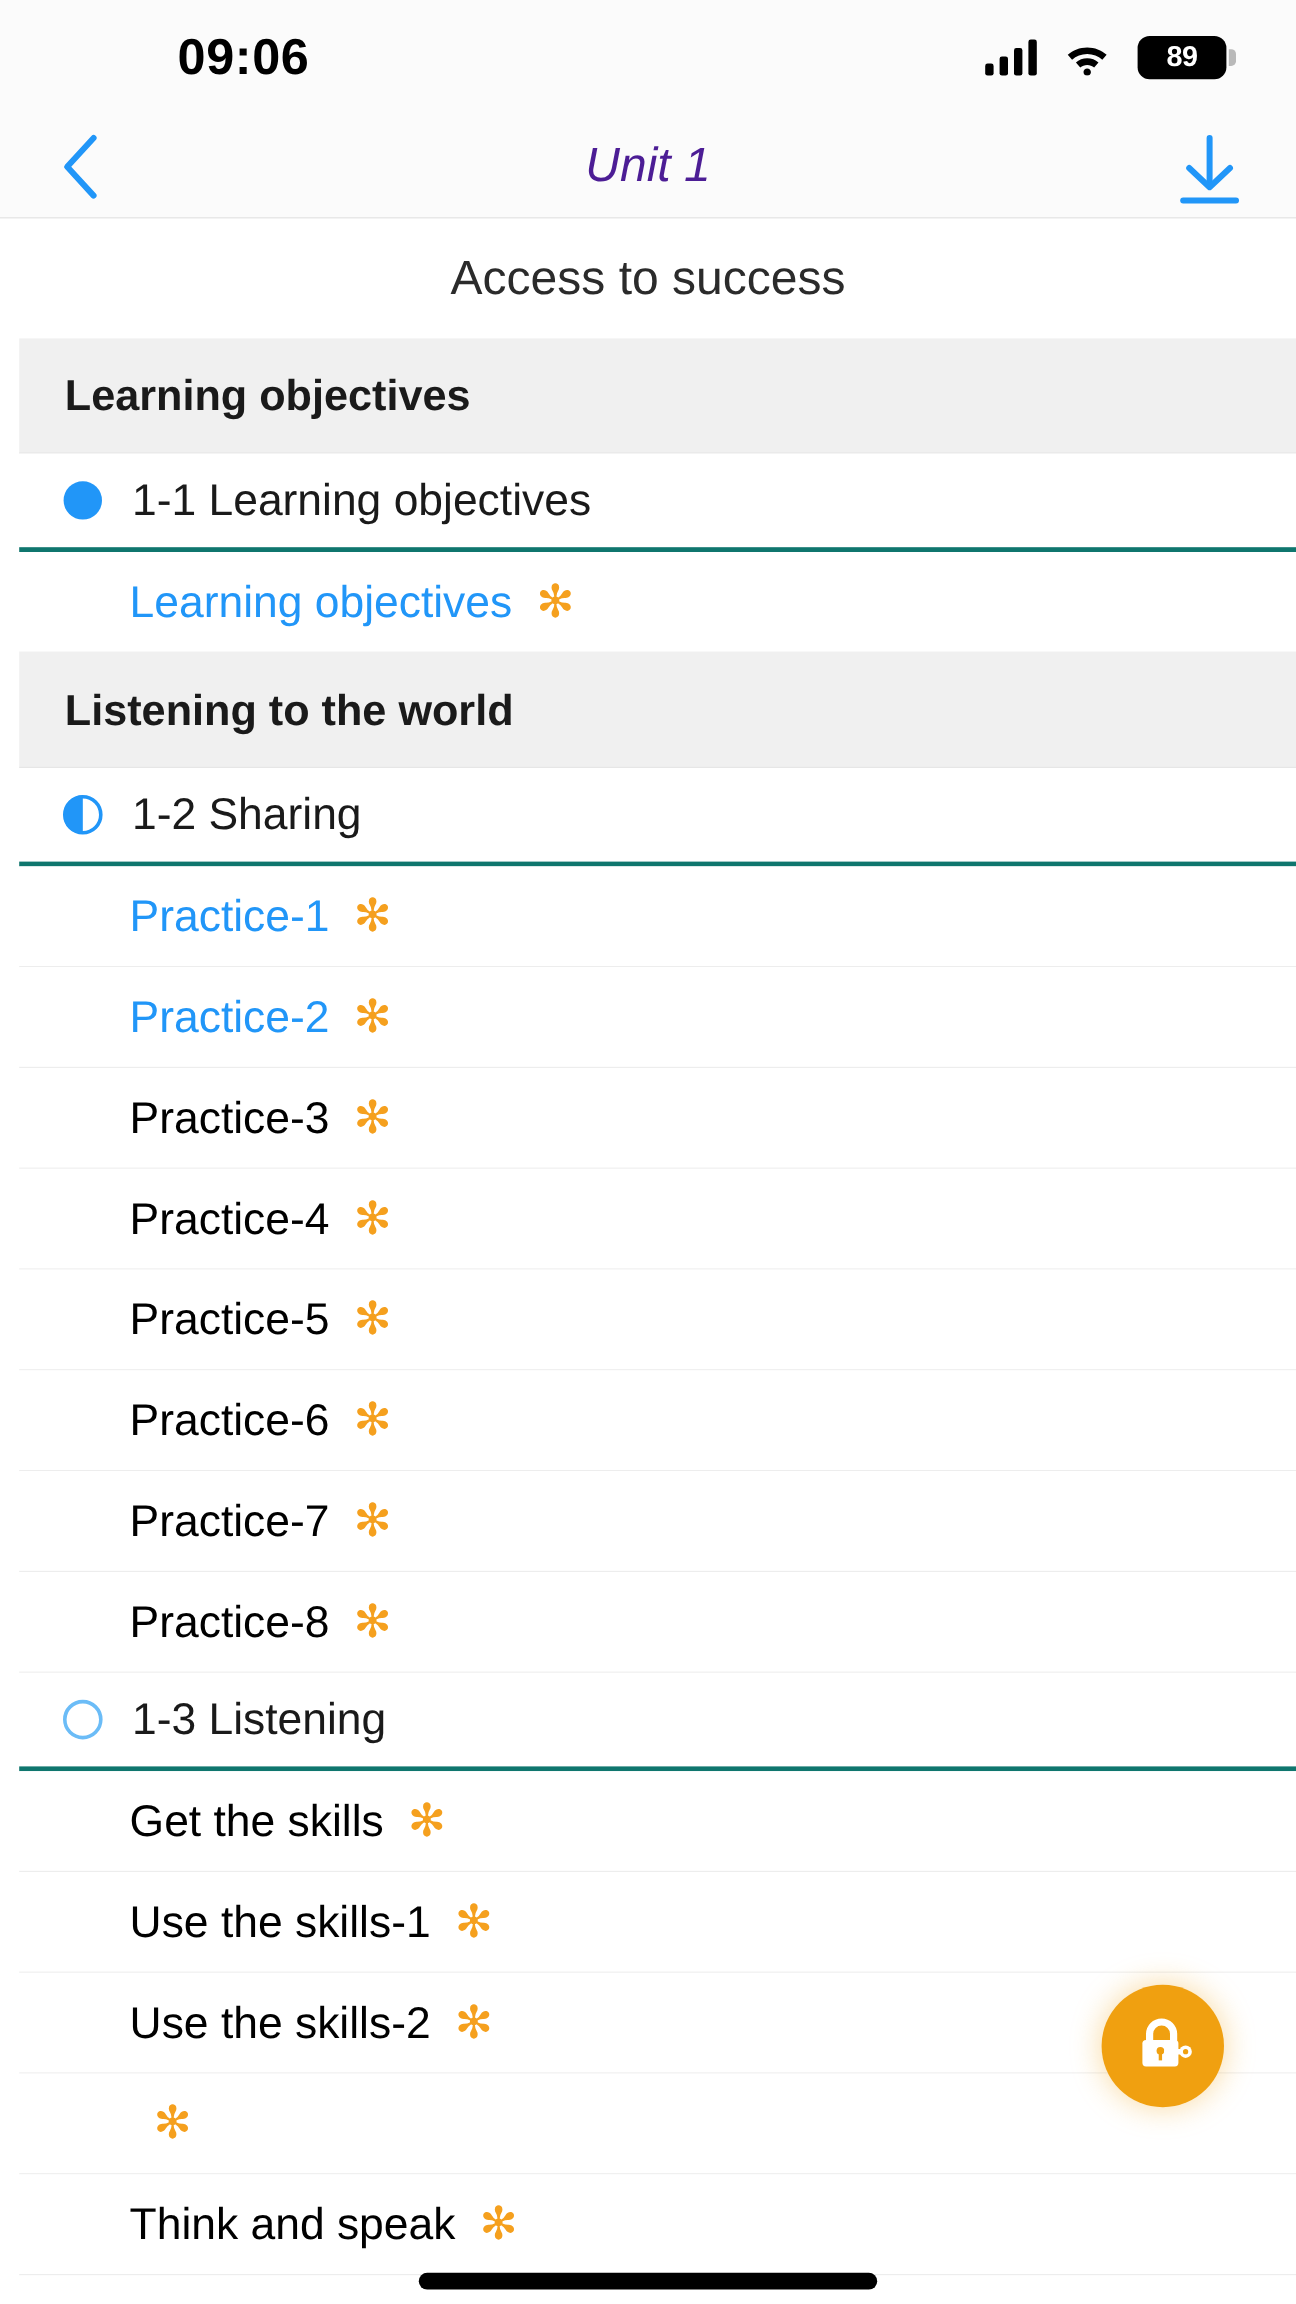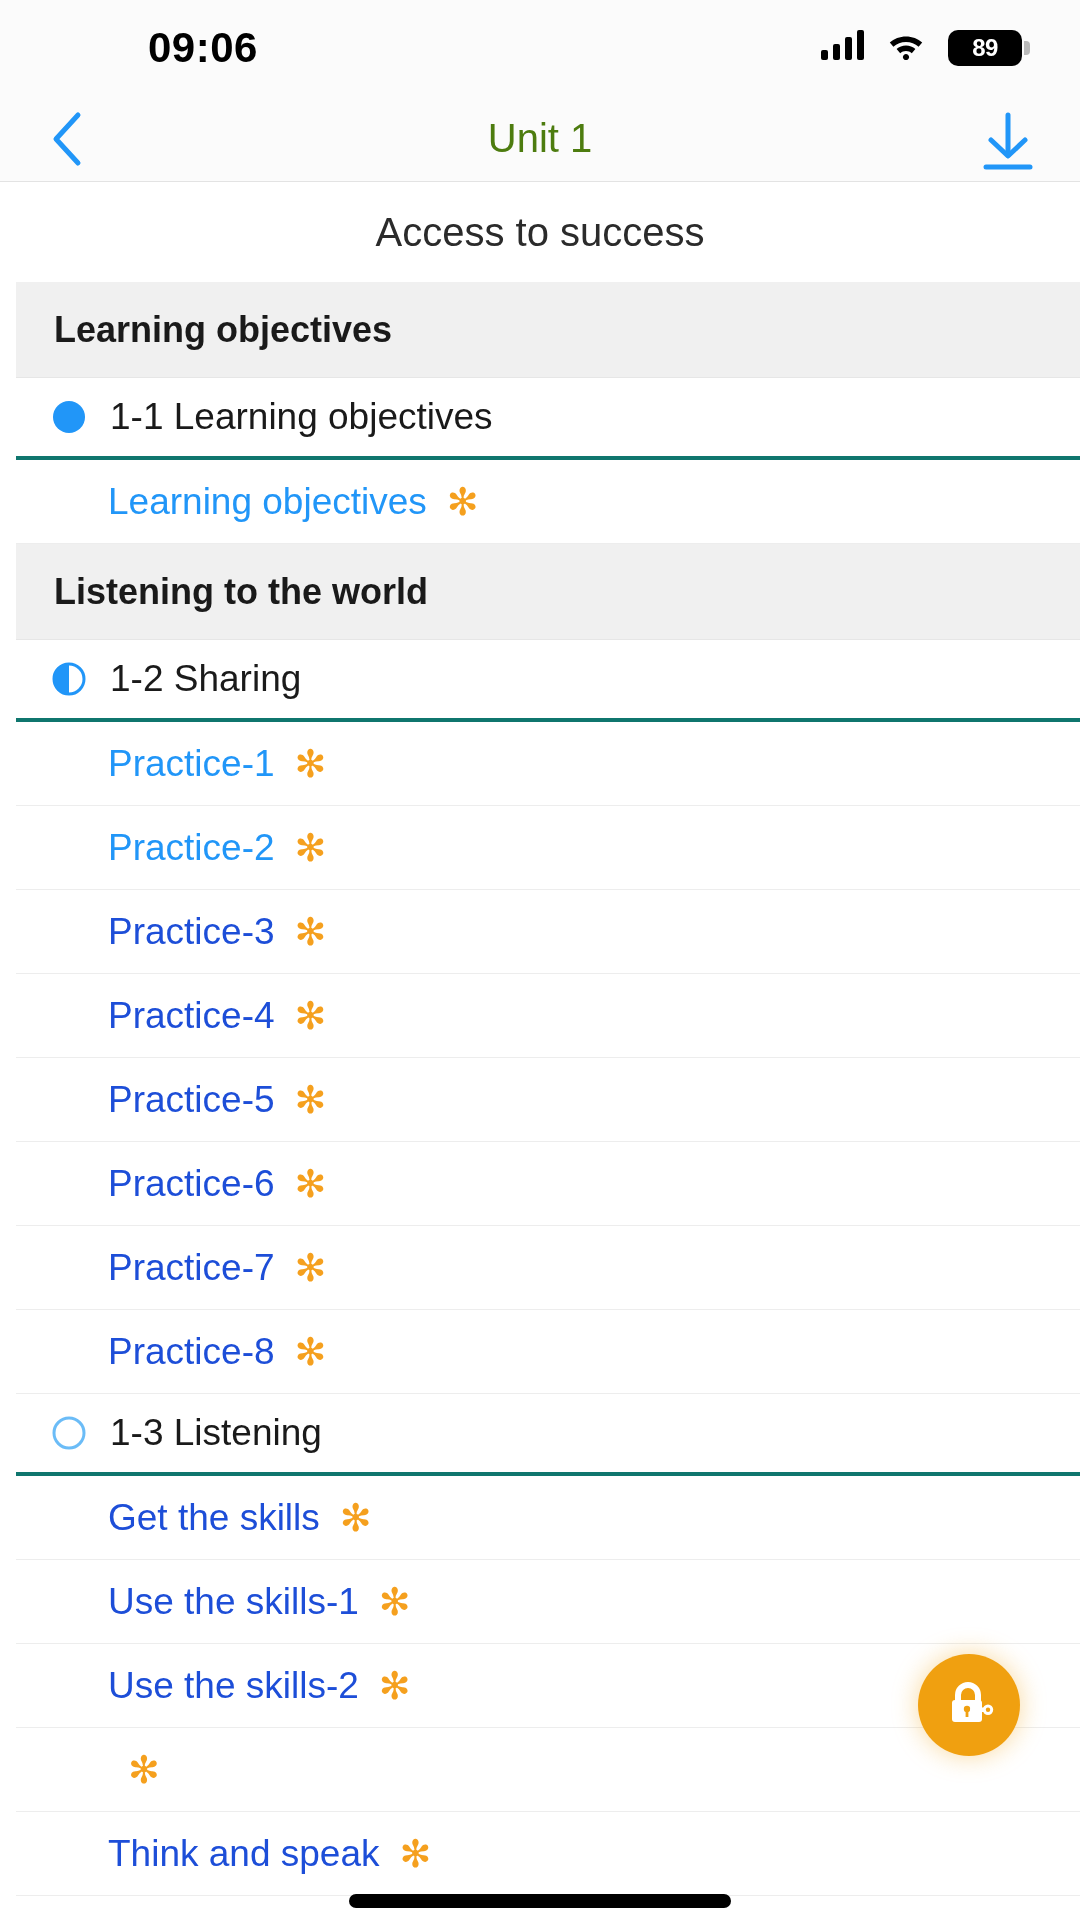--- a/index.html
+++ b/index.html
@@ -18,21 +18,21 @@
     padding:0 58px 0 0;
     position:relative;
   }
   .sb-time {
     position:absolute; left:148px; top:50%; transform:translateY(-50%);
     font-size:42px; font-weight:700; color:#000;
     letter-spacing:0.5px;
   }
   .sb-right {
     position:absolute; right:58px; top:50%; transform:translateY(-50%);
-    display:flex; gap:22px;
+    display:flex; align-items:center; gap:22px;
   }
   .signal { display:flex; align-items:flex-end; gap:5px; height:30px; }
   .signal i { display:block; width:7px; background:#000; border-radius:2px; }
   .signal i:nth-child(1){ height:10px; }
   .signal i:nth-child(2){ height:16px; }
   .signal i:nth-child(3){ height:23px; }
   .signal i:nth-child(4){ height:30px; }
   .wifi { width:40px; height:30px; }
   .battery {
     position:relative; width:74px; height:36px;
@@ -54,21 +54,21 @@
     border-bottom:1px solid #e3e3e3;
     display:flex; align-items:center;
     position:relative;
   }
   .nav-back {
     position:absolute; left:36px; top:50%; transform:translateY(-50%);
     width:64px; height:64px; display:flex; align-items:center; justify-content:center;
   }
   .nav-title {
     width:100%; text-align:center;
-    font-size:40px; color:#4d7c0f; font-weight:400;
+    font-size:40px; color:#4c1d95; font-weight:400;font-style:italic;
   }
   .nav-download {
     position:absolute; right:36px; top:50%; transform:translateY(-50%);
     width:72px; height:72px; display:flex; align-items:center; justify-content:center;
   }
 
   
   .lesson-title {
     height:100px; background:#fff;
     display:flex; align-items:center; justify-content:center;
@@ -94,21 +94,21 @@
   .status-dot { width:38px; height:38px; margin-right:22px; flex:0 0 auto; }
   .chap-label { font-size:37px; color:#1a1a1a; }
 
   
   .leaf-row {
     height:84px; background:#fff;
     display:flex; align-items:center;
     padding-left:92px;
     border-bottom:1px solid #ededed;
   }
-  .leaf-label { font-size:37px; color:#1d4ed8; }
+  .leaf-label { font-size:37px; color:#000000; }
   .leaf-label.visited { color:#2196f8; }
   .star {
     color:#f5a01e; font-size:38px; margin-left:20px;
     line-height:1; font-weight:400;
   }
 
   
   .fab {
     position:absolute; right:60px; top:1654px;
     width:102px; height:102px; border-radius:50%;

